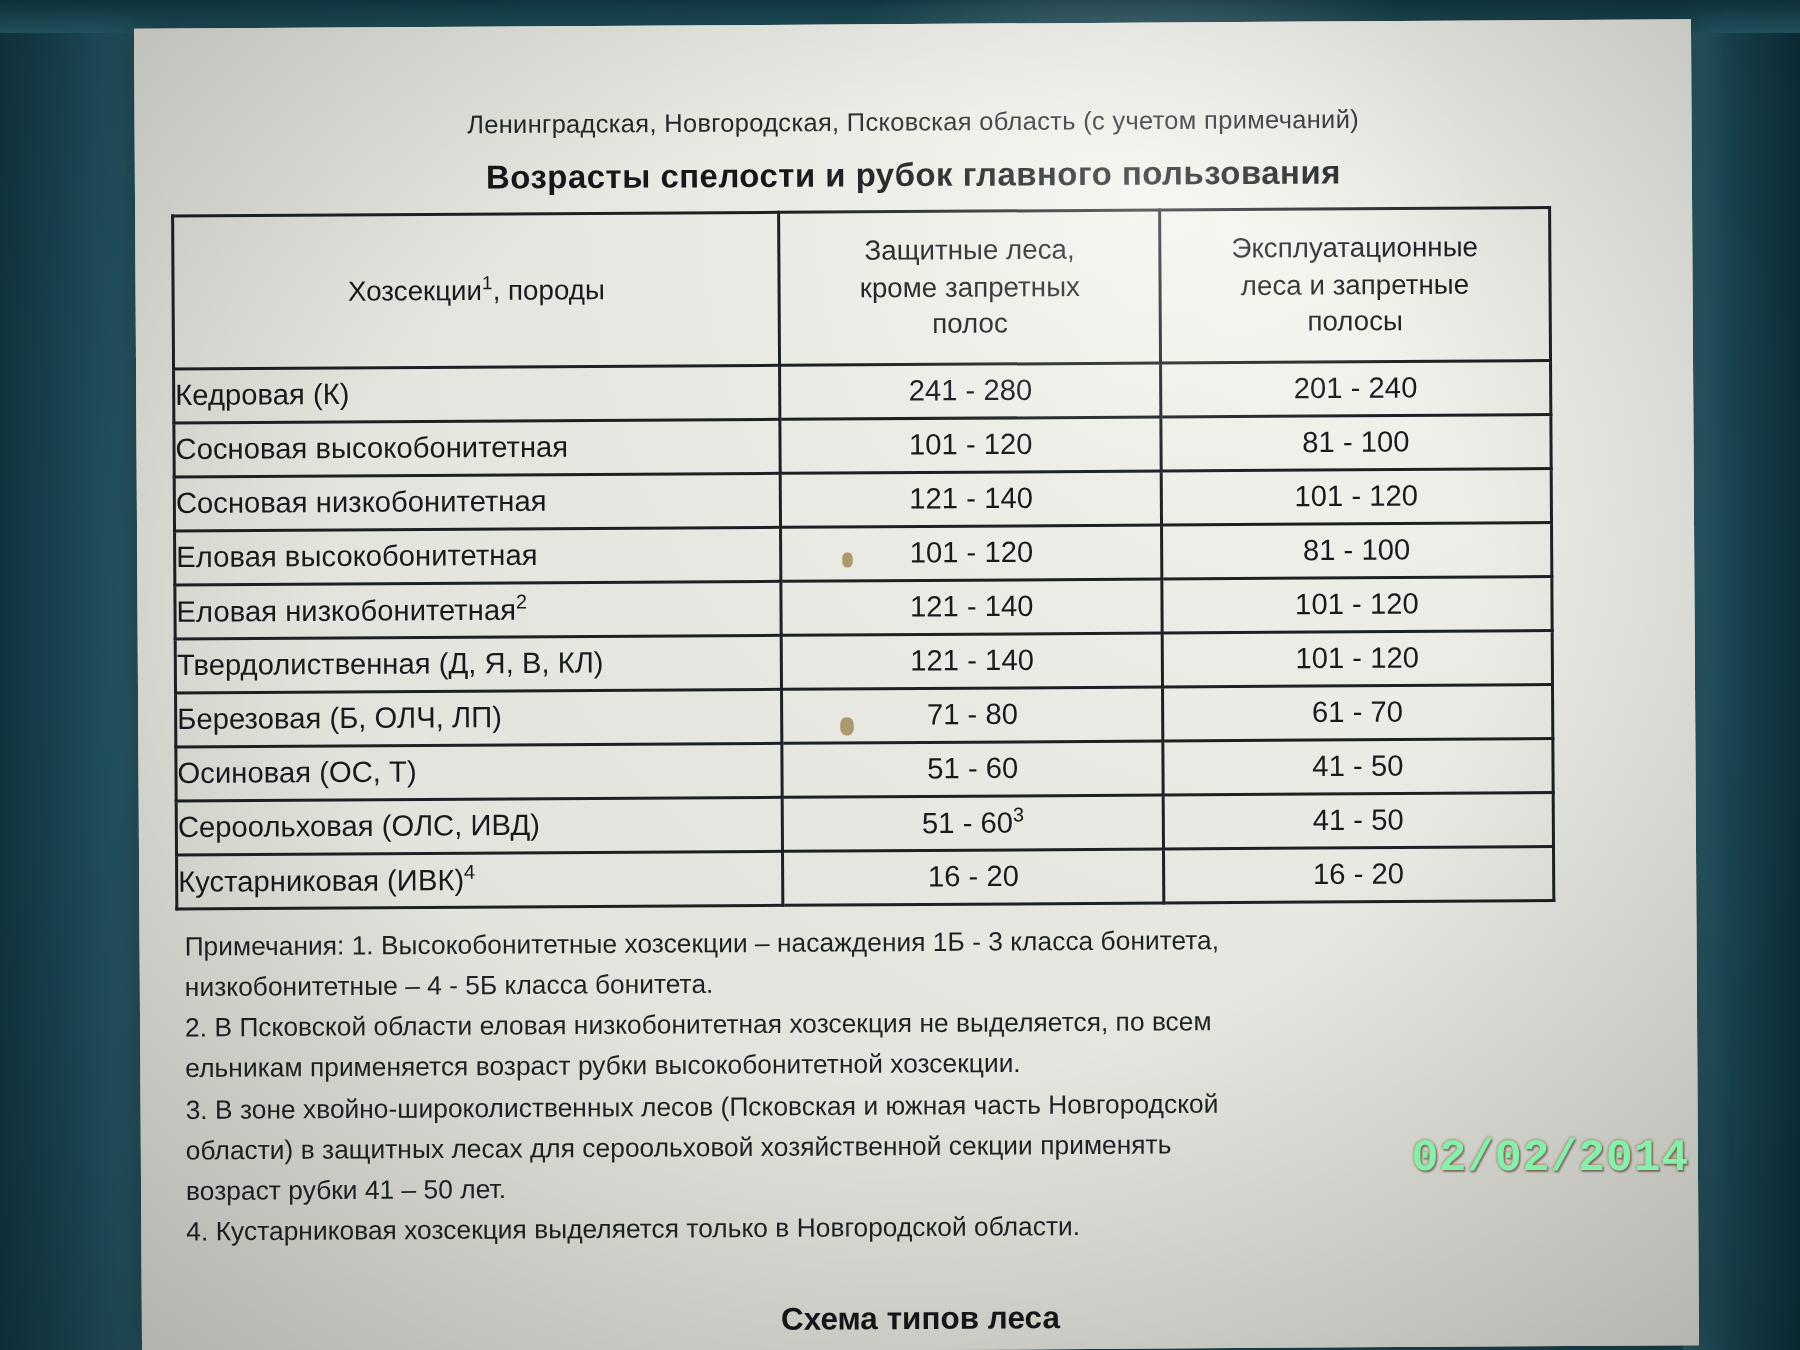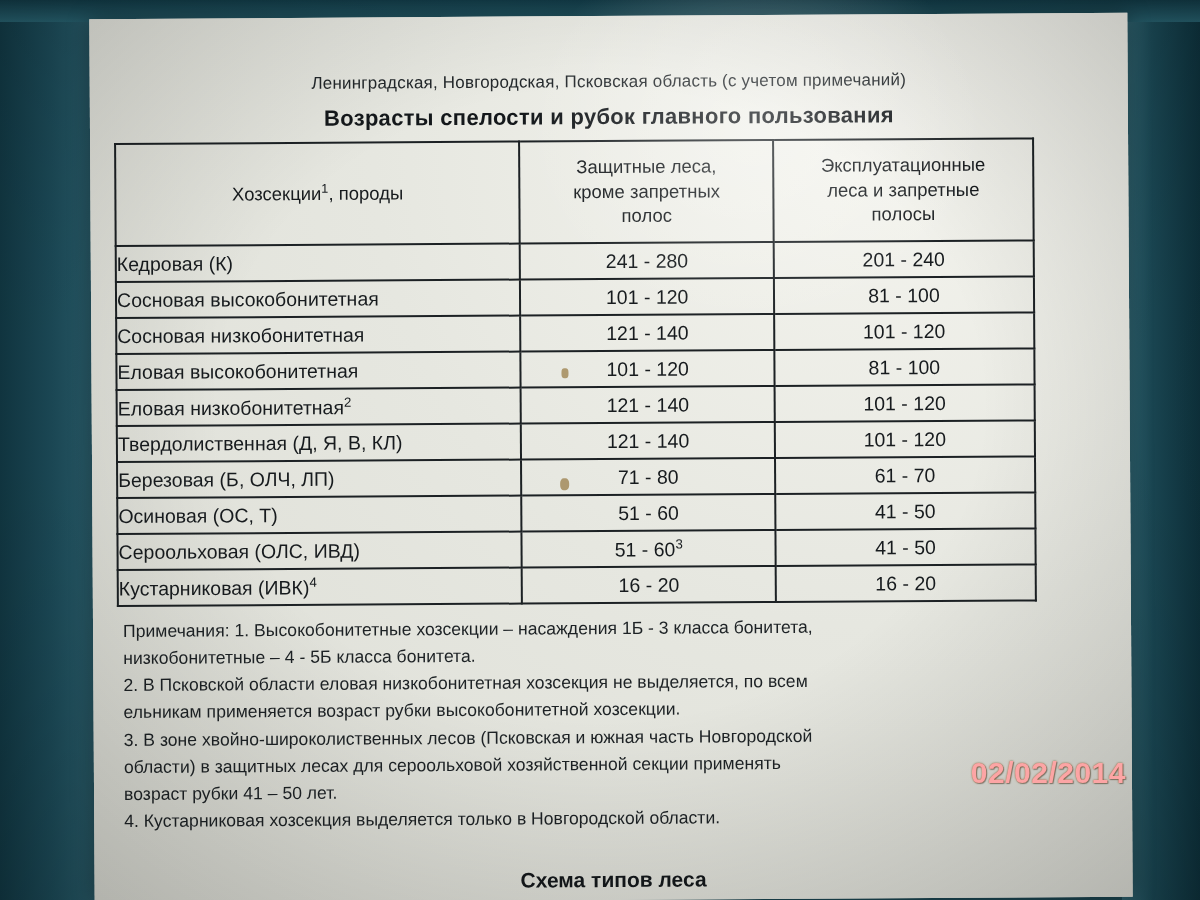--- a/index.html
+++ b/index.html
@@ -135,24 +135,24 @@
     text-align: center;
     font-size: 21px;
     font-weight: bold;
     color: #14181b;
   }
   
   .datestamp {
     position: absolute;
     right: 74px;
     top: 756px;
-    font-family: Liberation Sans, sans-serif;
+    font-family: Liberation Mono, monospace;
     font-size: 30px;
     font-weight: bold;
-    color: #fca5a5;
+    color: #86efac;
     text-shadow: 0 0 2px rgba(120,60,0,0.8), 1px 1px 1px rgba(0,0,0,0.35);
     letter-spacing: 0.5px;
     z-index: 30;
   }
   
   .vignette {
     position: absolute;
     left: 0; top: 0; width: 1200px; height: 900px;
     pointer-events: none;
     background:

